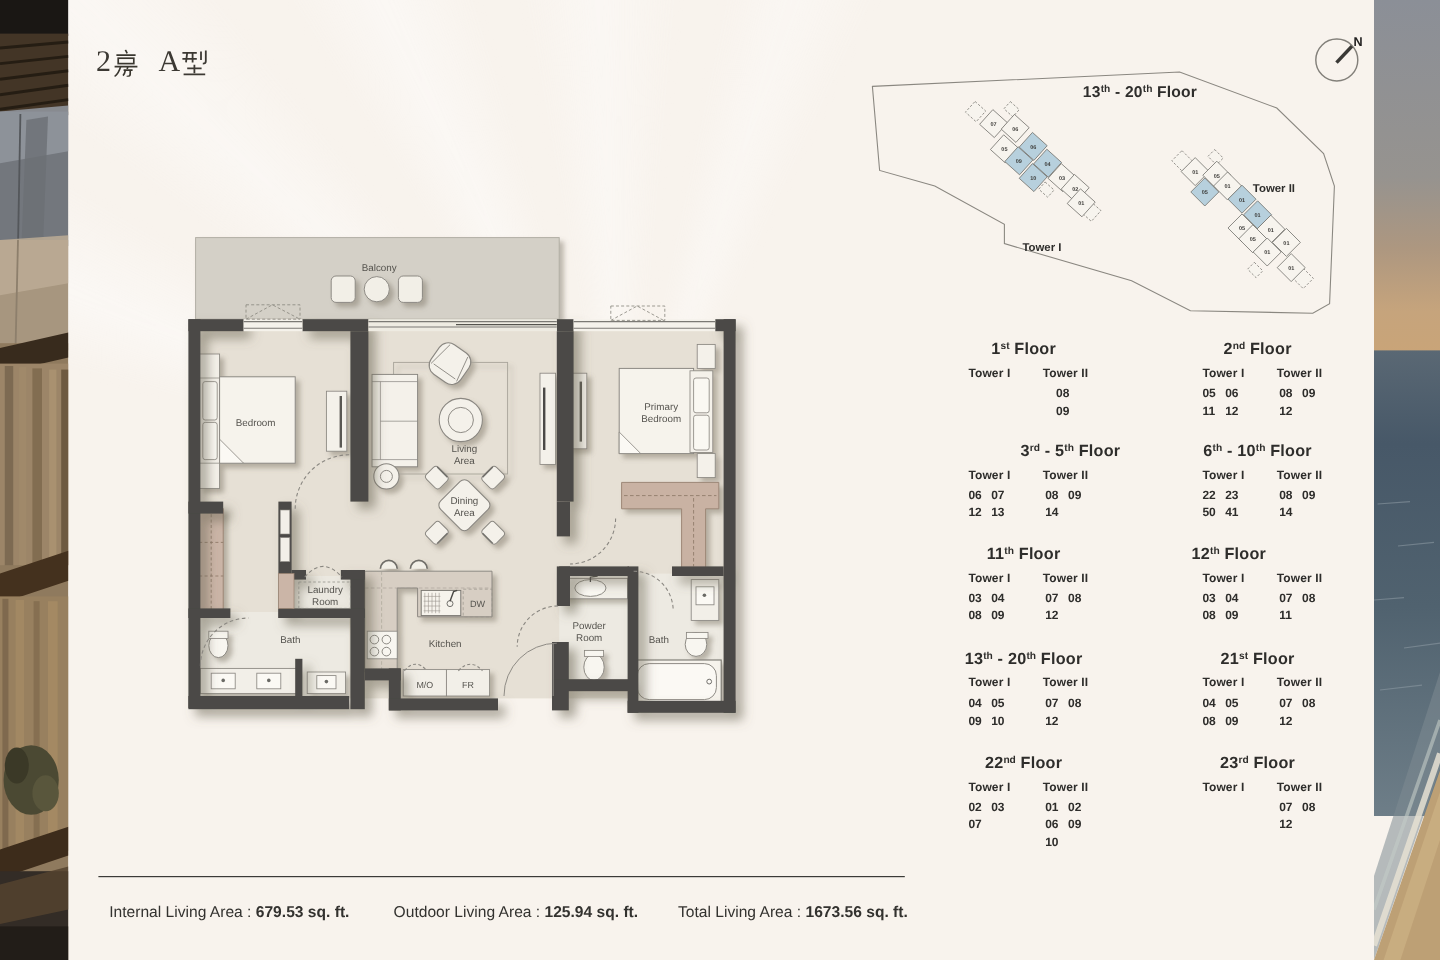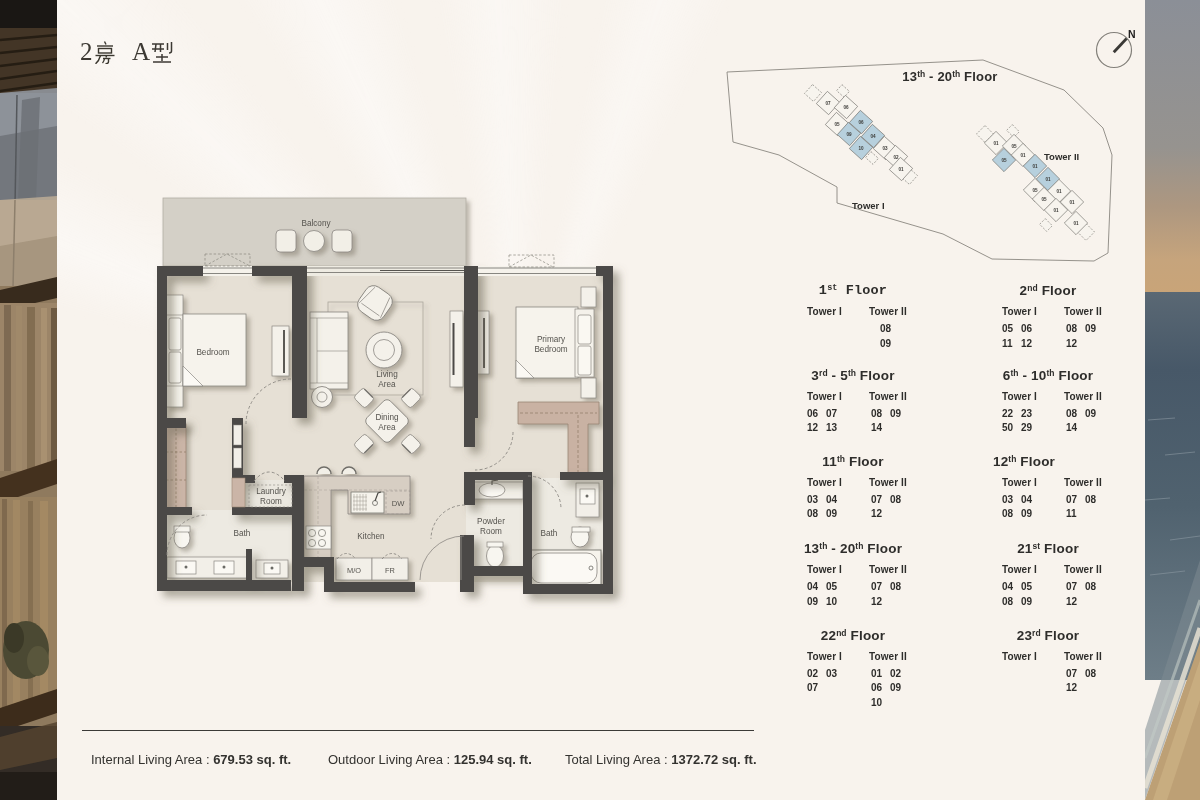--- a/index.html
+++ b/index.html
@@ -604,55 +604,55 @@
 
 <g>
   <circle cx="1114" cy="50" r="17.5" fill="none" stroke="#83807a" stroke-width="1.2"></circle>
   <polygon points="1112.7,51.2 1125.6,37.6 1127.6,39.6 1114.8,53.2" fill="#3a3936"></polygon>
   <text x="1128" y="38" font-family="Liberation Sans, sans-serif" font-size="10.5" font-weight="bold" fill="#222120">N</text>
 </g>
 </svg>
 
 <div class="ft" style="left:855px;top:69px;width:190px;font-size:13px;">13<span class="sp">th</span> - 20<span class="sp">th</span> Floor</div>
 
-<div class="ft" style="left:743px;top:283px;width:220px;font-family:Liberation Mono, monospace;">1<span class="sp">st</span> Floor</div>
+<div class="ft" style="left:743px;top:283px;width:220px;">1<span class="sp">st</span> Floor</div>
 <div class="tw" style="left:807px;top:306px;">Tower I</div>
 <div class="tw" style="left:869px;top:306px;">Tower II</div>
 <div class="nm" style="left:880px;top:323px;">08</div>
 <div class="nm" style="left:880px;top:338px;">09</div>
 
 <div class="ft" style="left:938px;top:283px;width:220px;">2<span class="sp">nd</span> Floor</div>
 <div class="tw" style="left:1002px;top:306px;">Tower I</div>
 <div class="tw" style="left:1064px;top:306px;">Tower II</div>
 <div class="nm" style="left:1002px;top:323px;">05</div>
 <div class="nm" style="left:1021px;top:323px;">06</div>
 <div class="nm" style="left:1002px;top:338px;">11</div>
 <div class="nm" style="left:1021px;top:338px;">12</div>
 <div class="nm" style="left:1066px;top:323px;">08</div>
 <div class="nm" style="left:1085px;top:323px;">09</div>
 <div class="nm" style="left:1066px;top:338px;">12</div>
 
-<div class="ft" style="left:743px;top:368px;width:220px;">3<span class="sp">rd</span> - 5<span class="sp">th</span> Floor</div>
+<div class="ft" style="left:782px;top:368px;width:220px;">3<span class="sp">rd</span> - 5<span class="sp">th</span> Floor</div>
 <div class="tw" style="left:807px;top:391px;">Tower I</div>
 <div class="tw" style="left:869px;top:391px;">Tower II</div>
 <div class="nm" style="left:807px;top:408px;">06</div>
 <div class="nm" style="left:826px;top:408px;">07</div>
 <div class="nm" style="left:807px;top:422px;">12</div>
 <div class="nm" style="left:826px;top:422px;">13</div>
 <div class="nm" style="left:871px;top:408px;">08</div>
 <div class="nm" style="left:890px;top:408px;">09</div>
 <div class="nm" style="left:871px;top:422px;">14</div>
 
 <div class="ft" style="left:938px;top:368px;width:220px;">6<span class="sp">th</span> - 10<span class="sp">th</span> Floor</div>
 <div class="tw" style="left:1002px;top:391px;">Tower I</div>
 <div class="tw" style="left:1064px;top:391px;">Tower II</div>
 <div class="nm" style="left:1002px;top:408px;">22</div>
 <div class="nm" style="left:1021px;top:408px;">23</div>
 <div class="nm" style="left:1002px;top:422px;">50</div>
-<div class="nm" style="left:1021px;top:422px;">29</div>
+<div class="nm" style="left:1021px;top:422px;">41</div>
 <div class="nm" style="left:1066px;top:408px;">08</div>
 <div class="nm" style="left:1085px;top:408px;">09</div>
 <div class="nm" style="left:1066px;top:422px;">14</div>
 
 <div class="ft" style="left:743px;top:454px;width:220px;">11<span class="sp">th</span> Floor</div>
 <div class="tw" style="left:807px;top:477px;">Tower I</div>
 <div class="tw" style="left:869px;top:477px;">Tower II</div>
 <div class="nm" style="left:807px;top:494px;">03</div>
 <div class="nm" style="left:826px;top:494px;">04</div>
 <div class="nm" style="left:807px;top:508px;">08</div>
@@ -712,14 +712,14 @@
 <div class="nm" style="left:1066px;top:668px;">07</div>
 <div class="nm" style="left:1085px;top:668px;">08</div>
 <div class="nm" style="left:1066px;top:682px;">12</div>
 
 <div style="position:absolute;left:82px;top:730px;width:672px;height:1.2px;background:#3b3a37;"></div>
 
 <div class="areas" style="left:91px;">Internal Living Area : <b>679.53 sq. ft.</b></div>
 
 <div class="areas" style="left:328px;">Outdoor Living Area : <b>125.94 sq. ft.</b></div>
 
-<div class="areas" style="left:565px;">Total Living Area : <b>1372.72 sq. ft.</b></div>
+<div class="areas" style="left:565px;">Total Living Area : <b>1673.56 sq. ft.</b></div>
 </div>
 
 </body></html>

